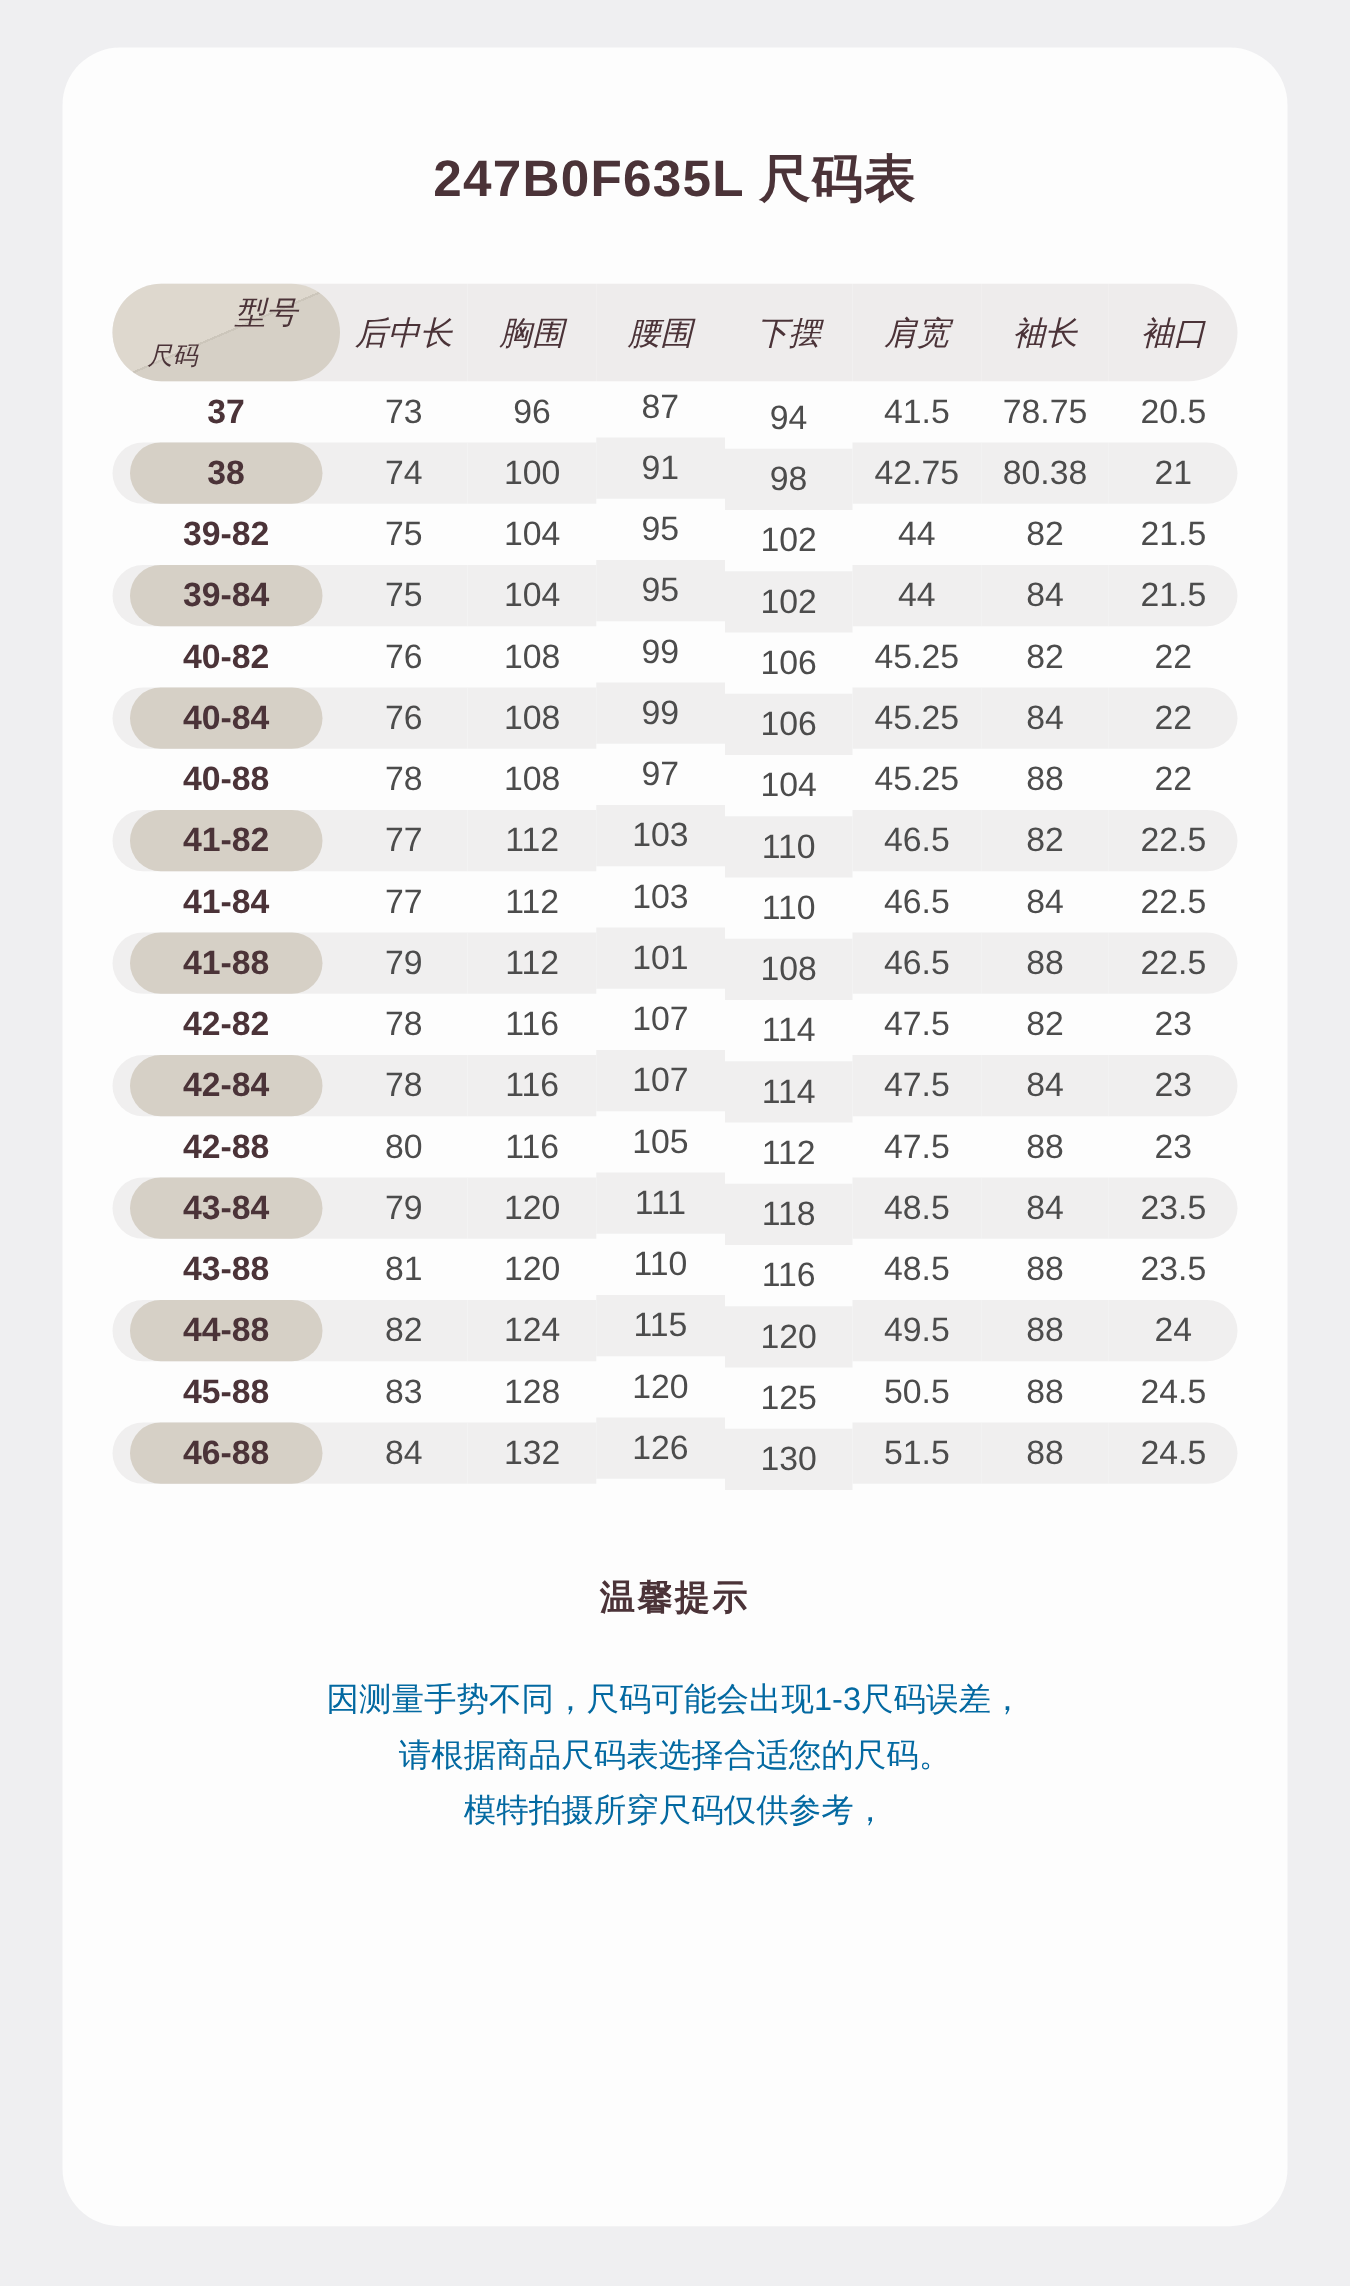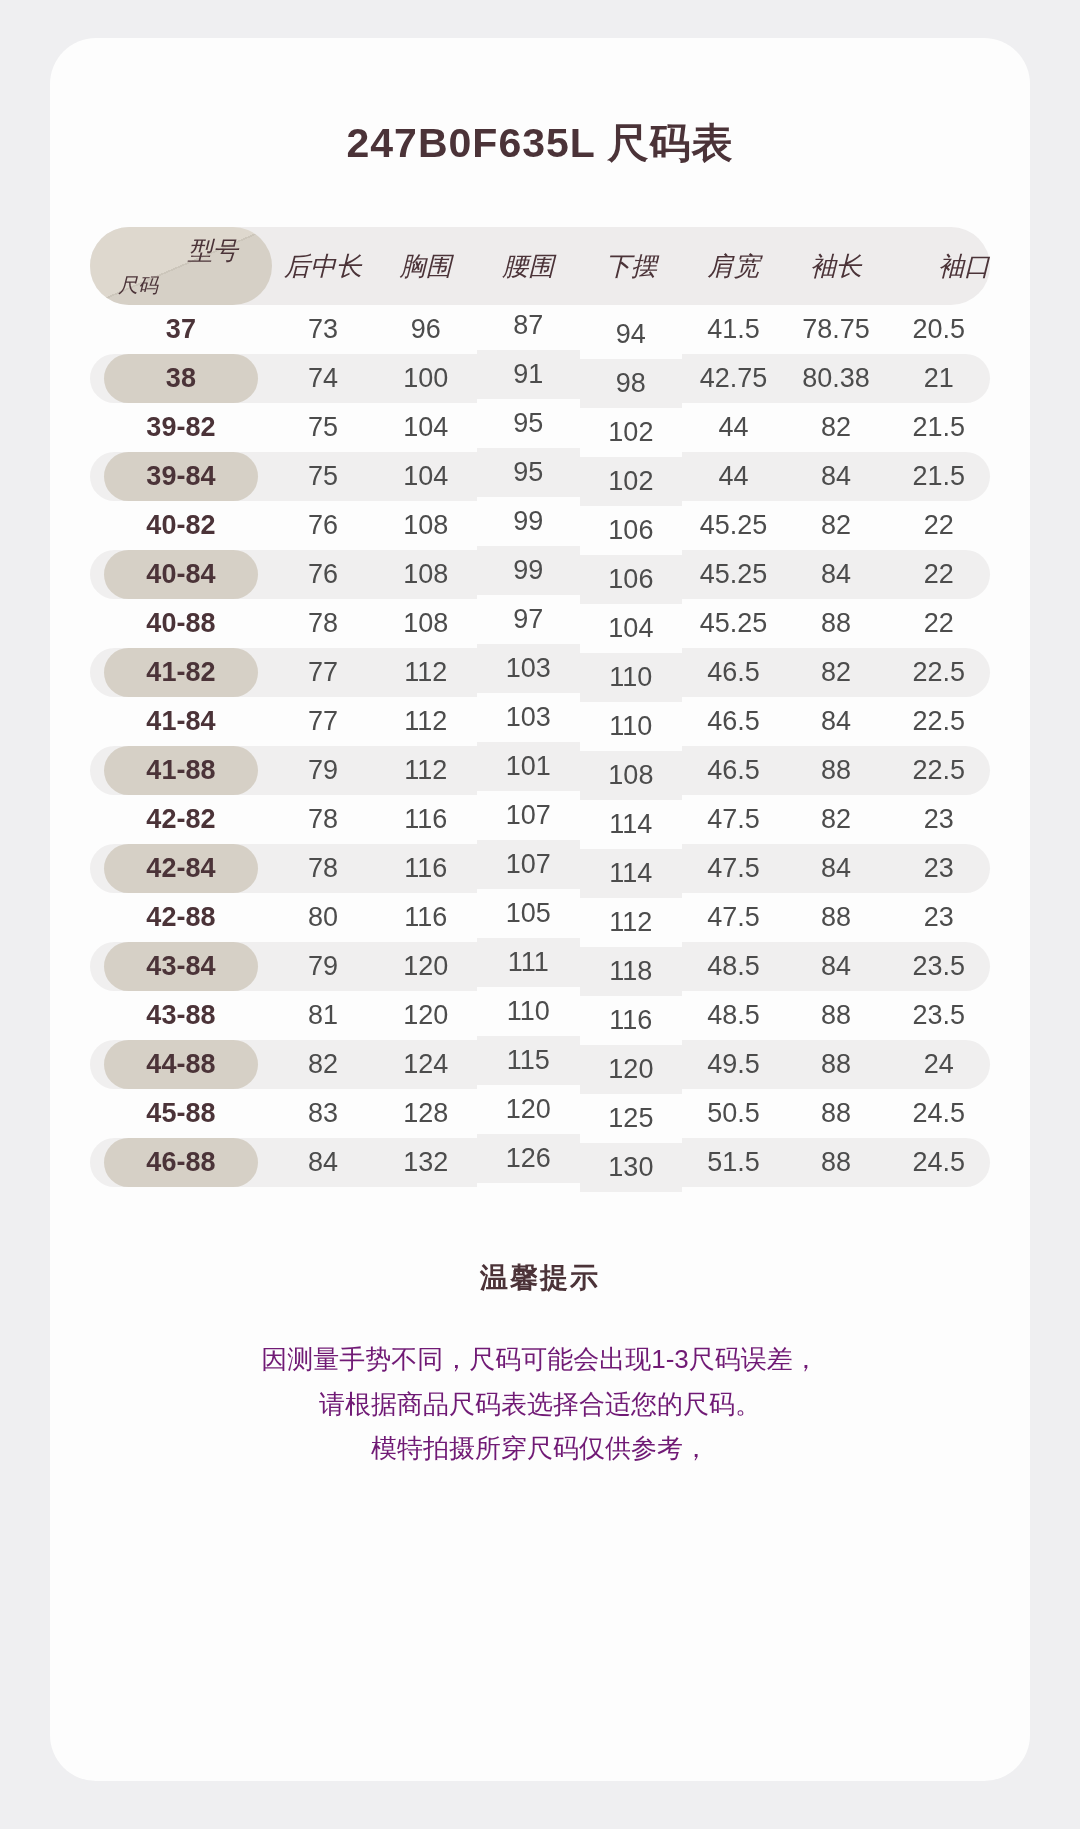--- a/index.html
+++ b/index.html
@@ -75,21 +75,20 @@
   
   thead td:first-child,
   thead th:first-child {
     border-top-left-radius: 39px;
     border-bottom-left-radius: 39px;
   }
   thead td:last-child,
   thead th:last-child {
     border-top-right-radius: 39px;
     border-bottom-right-radius: 39px;
-    text-align: right;
   }
 
   
   .corner-cell {
     padding: 0 !important;
     background: #eeecec !important;
   }
   .corner-inner {
     position: relative;
     width: 100%;
@@ -175,21 +174,21 @@
   }
   .tips-title {
     font-size: 28px;
     font-weight: 700;
     color: #4b3338;
     letter-spacing: 2px;
     margin-bottom: 40px;
   }
   .tips-line {
     font-size: 26px;
-    color: #701a75;
+    color: #0369a1;
     line-height: 1.72;
   }
 
   .spacer { flex: 1; }
 </style>
 </head>
 <body>
 
 <div class="page">
   <div class="card">

